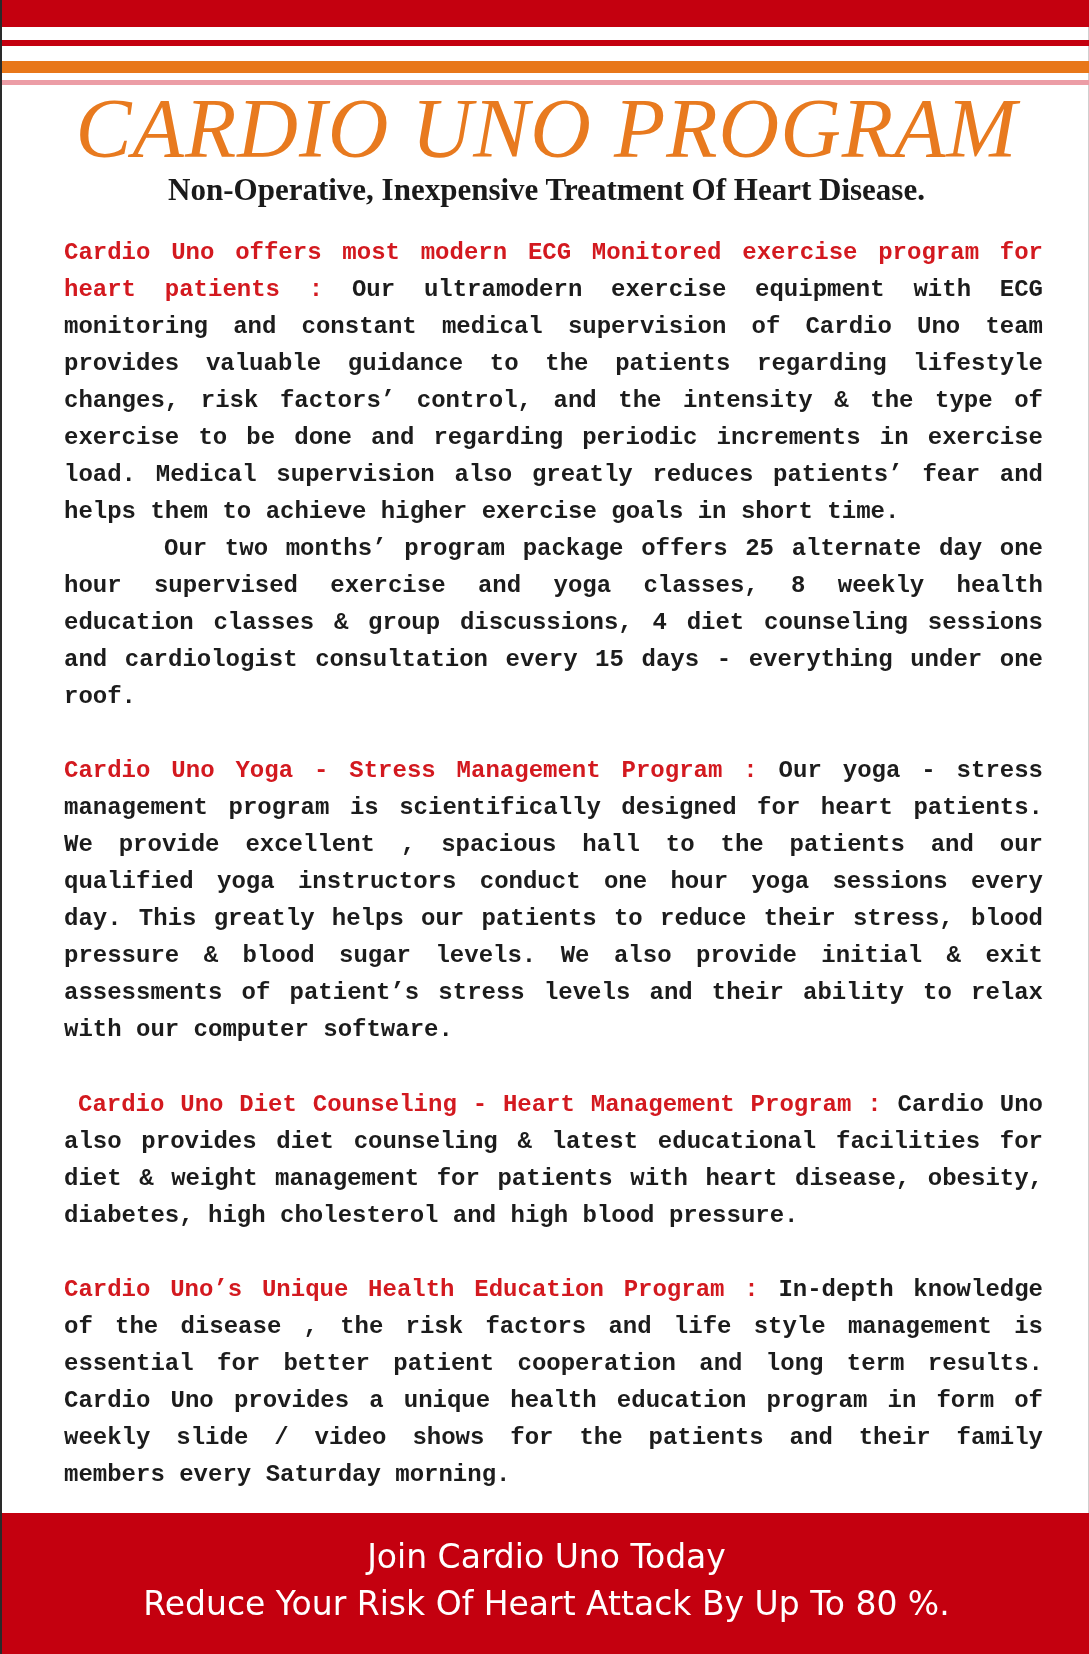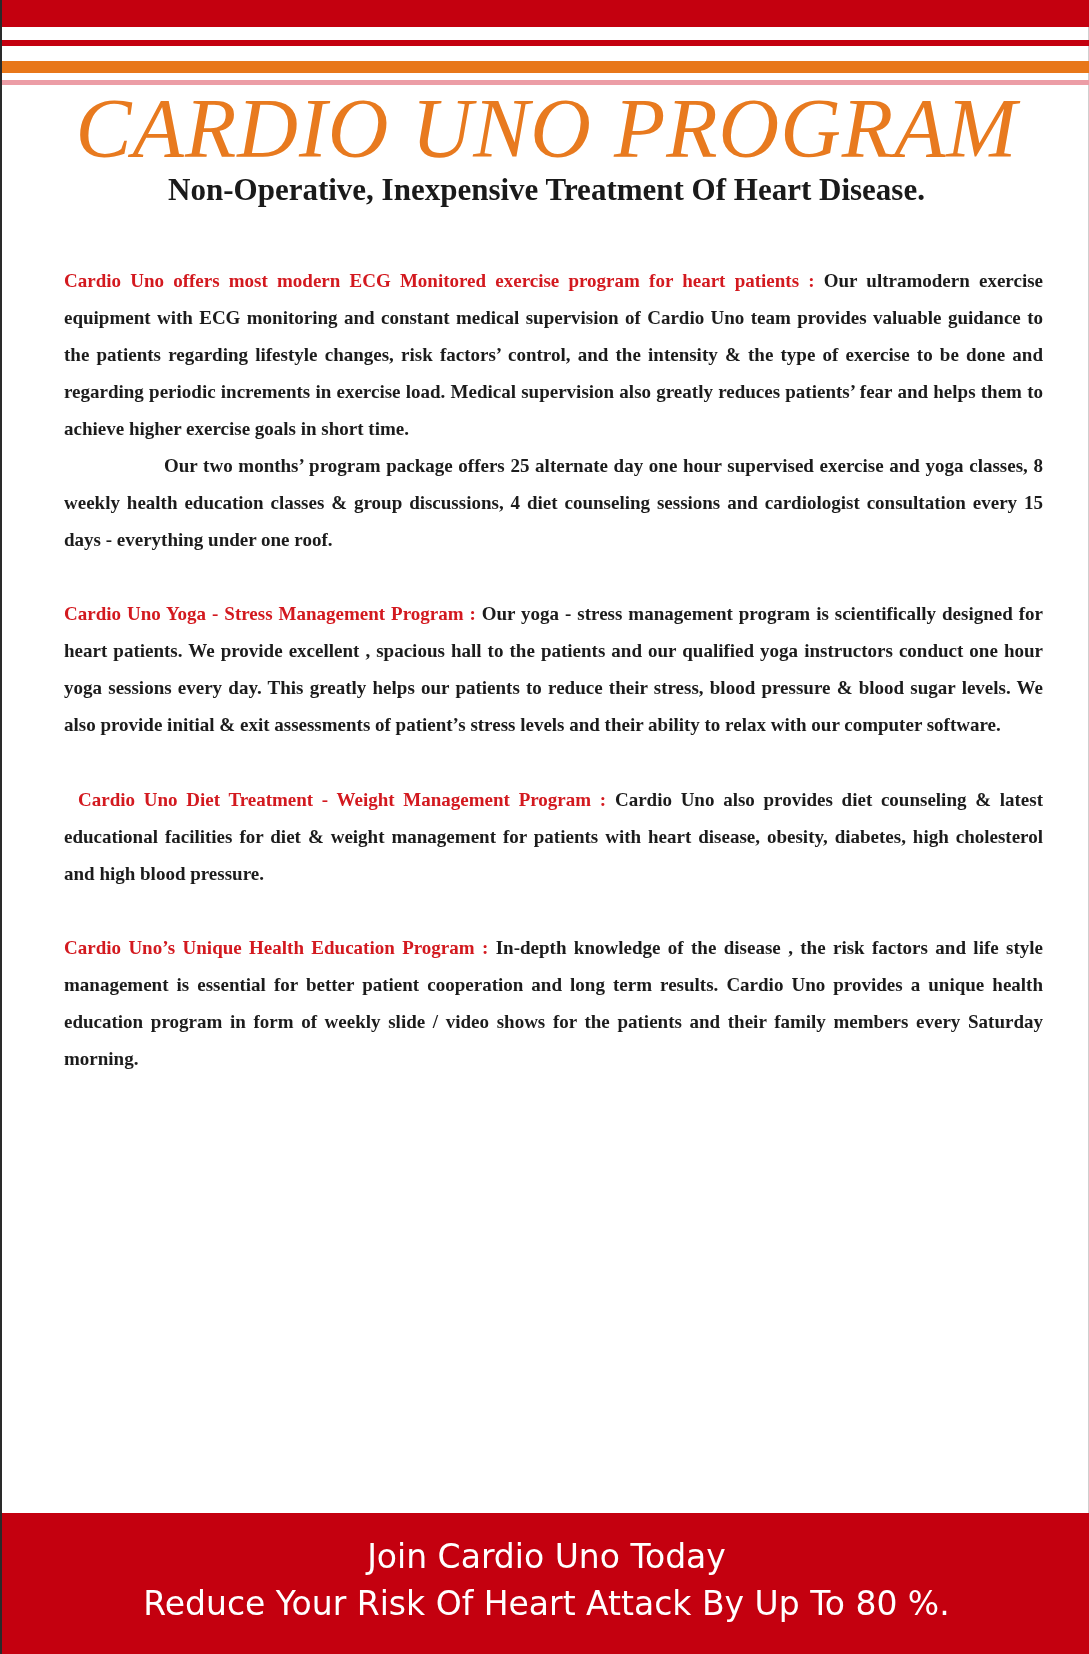--- a/index.html
+++ b/index.html
@@ -21,22 +21,22 @@
     font-family: "Liberation Serif", "DejaVu Serif", serif; font-style: italic;
     color: #e87a1f; font-size: 84px; line-height: 90px; letter-spacing: 1px; margin: 0; font-weight: normal;
   }
   .subtitle {
     position: absolute; left: 0; top: 172px; width: 1089px; text-align: center;
     font-family: "Liberation Serif", "DejaVu Serif", serif; font-weight: bold;
     color: #1a1a1a; font-size: 31px; line-height: 36px; margin: 0;
   }
   .content {
     position: absolute; left: 62px; top: 234px; width: 979px;
-    font-family: Liberation Serif, serif;
-    font-size: 19px; line-height: 37px; color: #1c1c1c; font-weight: bold; margin-top: 28px;
+    font-family: Liberation Mono, monospace;
+    font-size: 24px; line-height: 37px; color: #1c1c1c; font-weight: bold;
   }
   .section { margin: 0; text-align: justify; text-align-last: left; }
   .section .head { color: #d3191f; font-weight: bold; }
   .section .body { color: #1c1c1c; }
   .s1 { }
   .s1b { text-indent: 100px; margin: 0; text-align: justify; }
   .s2 { margin-top: 37px; }
   .s3 { margin-top: 38px; }
   .s3 .head { padding-left: 14px; }
   .s4 { margin-top: 37px; }
@@ -66,21 +66,21 @@
         <span class="head">Cardio Uno offers most modern ECG Monitored exercise program for heart patients :</span><span class="body"> Our ultramodern exercise equipment with ECG monitoring and constant medical supervision of Cardio Uno team provides valuable guidance to the patients regarding lifestyle changes, risk factors’ control, and  the intensity &amp; the type of exercise to be done and regarding periodic increments in exercise load. Medical supervision also greatly reduces patients’ fear and helps them  to achieve higher exercise goals in short time.</span>
       </p>
       <p class="section s1b">Our two months’ program package offers 25 alternate day one hour supervised exercise and yoga classes, 8 weekly health education classes &amp; group discussions, 4 diet counseling sessions and cardiologist consultation every 15 days - everything  under one roof.</p>
     </div>
 
     <p class="section s2">
       <span class="head">Cardio Uno Yoga - Stress Management Program :</span><span class="body"> Our  yoga - stress management program is scientifically designed for heart patients. We provide excellent , spacious hall to the patients and our qualified yoga instructors conduct  one hour  yoga sessions every day. This greatly helps our patients to reduce their stress, blood pressure &amp; blood sugar levels. We also provide initial &amp; exit assessments of patient’s stress levels and their ability to relax with our computer software.</span>
     </p>
 
     <p class="section s3">
-      <span class="head">Cardio Uno Diet Treatment - Weight Management Program :</span><span class="body"> Cardio Uno also provides diet  counseling &amp; latest educational facilities for diet &amp; weight management  for patients with heart disease, obesity, diabetes, high cholesterol and high blood pressure.</span>
+      <span class="head">Cardio Uno Diet Counseling - Heart Management Program :</span><span class="body"> Cardio Uno also provides diet  counseling &amp; latest educational facilities for diet &amp; weight management  for patients with heart disease, obesity, diabetes, high cholesterol and high blood pressure.</span>
     </p>
 
     <p class="section s4">
       <span class="head">Cardio Uno’s Unique  Health Education Program :</span><span class="body"> In-depth knowledge of the disease ,  the risk  factors and life style management is essential  for  better patient cooperation and long term results. Cardio Uno provides a unique health education program in form of weekly slide / video shows for the patients and their family  members every Saturday morning.</span>
     </p>
   </div>
 
   <div class="footer">
     <div class="f1">Join Cardio Uno Today</div>
     <div class="f2">Reduce Your Risk Of Heart Attack By Up To 80 %.</div>

